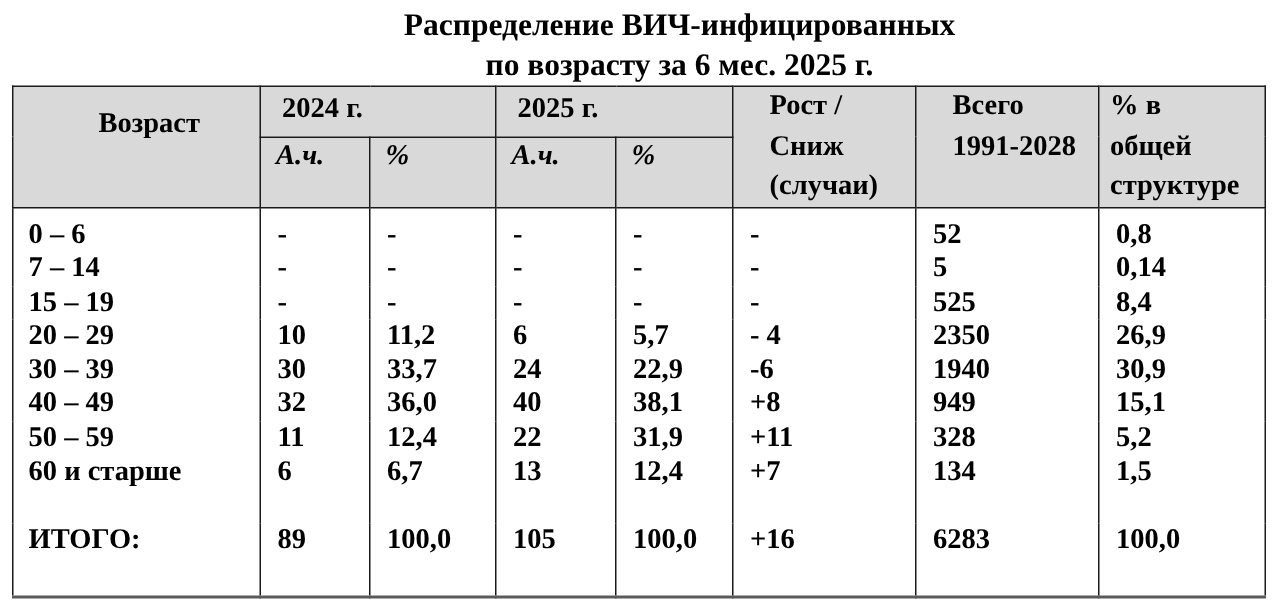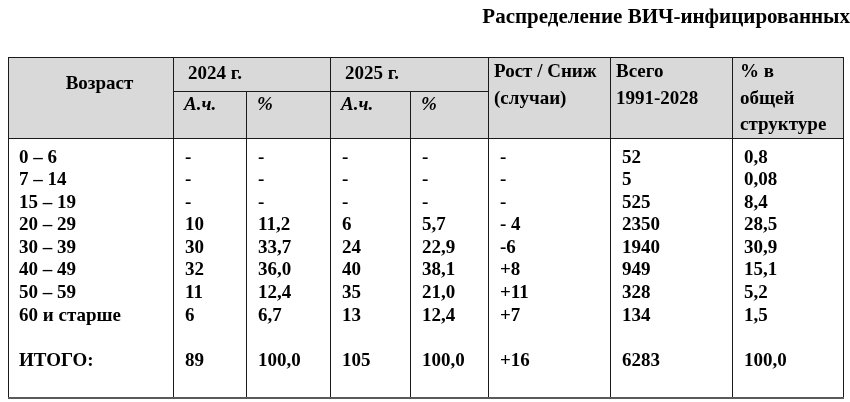--- a/index.html
+++ b/index.html
@@ -12,21 +12,21 @@
     color: #000;
     overflow: hidden;
   }
   .page { position: relative; width: 850px; height: 402px; }
 
   .title {
     position: absolute;
     top: 3px; left: 0;
     width: 100%;
     padding-left: 56px; 
-    text-align: right;
+    text-align: center;
     font-size: 21px;
     line-height: 27px;
   }
 
   table.report {
     position: absolute;
     left: 8px; top: 57px;
     width: 835px;
     border-collapse: collapse;
     table-layout: fixed;
@@ -41,21 +41,21 @@
     overflow: visible;
     padding: 0;
   }
   thead th { background: var(--header-bg, #d9d9d9); font-size: 19px; }
   thead tr.hr1 { height: 31px; }
   thead tr.hr2 { height: 43px; font-style: italic; }
 
   .h-age   { padding: 11px 0 0 17px; line-height: 27px; text-align: center; }
   .h-year  { padding: 1px 0 0 14px;  line-height: 27px; }
   .h-sub   { padding: 2px 0 0 10px;  line-height: 20px; }
-  .h-multi { padding: 0 0 0 5px;     line-height: 26.5px; white-space: pre-line; }
+  .h-multi { padding: 0 0 0 24px;     line-height: 26.5px; white-space: pre-line; }
   .h-share { padding-left: 7px; }
 
   tbody tr { height: 22.6px; margin-top: 15px; }
   tbody td {
     border-top: none;
     border-bottom: none;
     font-size: 19px;
     line-height: 22.6px;
     padding: 0 0 0 11px;
   }
@@ -63,20 +63,21 @@
   tbody tr.first td { padding-top: 7px; }
   tbody tr.last  td { padding-bottom: 26px; }
 </style>
 </head>
 <body>
 
 <div class="page">
 
   <div class="title">
     <div>Распределение ВИЧ-инфицированных</div>
+    <div>по возрасту за 6 мес. 2025 г.</div>
   </div>
 
   <table class="report">
     <colgroup>
       <col style="width:165px">
       <col style="width:73px">
       <col style="width:84px">
       <col style="width:80px">
       <col style="width:78px">
       <col style="width:122px">
@@ -116,41 +117,41 @@
           <td class="c-num">0,8</td>
         </tr>
         <tr>
           <td class="c-age">7 – 14</td>
           <td class="c-num">-</td>
           <td class="c-num">-</td>
           <td class="c-num">-</td>
           <td class="c-num">-</td>
           <td class="c-num">-</td>
           <td class="c-num">5</td>
-          <td class="c-num">0,08</td>
+          <td class="c-num">0,14</td>
         </tr>
         <tr>
           <td class="c-age">15 – 19</td>
           <td class="c-num">-</td>
           <td class="c-num">-</td>
           <td class="c-num">-</td>
           <td class="c-num">-</td>
           <td class="c-num">-</td>
           <td class="c-num">525</td>
           <td class="c-num">8,4</td>
         </tr>
         <tr>
           <td class="c-age">20 – 29</td>
           <td class="c-num">10</td>
           <td class="c-num">11,2</td>
           <td class="c-num">6</td>
           <td class="c-num">5,7</td>
           <td class="c-num">- 4</td>
           <td class="c-num">2350</td>
-          <td class="c-num">28,5</td>
+          <td class="c-num">26,9</td>
         </tr>
         <tr>
           <td class="c-age">30 – 39</td>
           <td class="c-num">30</td>
           <td class="c-num">33,7</td>
           <td class="c-num">24</td>
           <td class="c-num">22,9</td>
           <td class="c-num">-6</td>
           <td class="c-num">1940</td>
           <td class="c-num">30,9</td>
@@ -162,22 +163,22 @@
           <td class="c-num">40</td>
           <td class="c-num">38,1</td>
           <td class="c-num">+8</td>
           <td class="c-num">949</td>
           <td class="c-num">15,1</td>
         </tr>
         <tr>
           <td class="c-age">50 – 59</td>
           <td class="c-num">11</td>
           <td class="c-num">12,4</td>
-          <td class="c-num">35</td>
-          <td class="c-num">21,0</td>
+          <td class="c-num">22</td>
+          <td class="c-num">31,9</td>
           <td class="c-num">+11</td>
           <td class="c-num">328</td>
           <td class="c-num">5,2</td>
         </tr>
         <tr>
           <td class="c-age">60 и старше</td>
           <td class="c-num">6</td>
           <td class="c-num">6,7</td>
           <td class="c-num">13</td>
           <td class="c-num">12,4</td>

